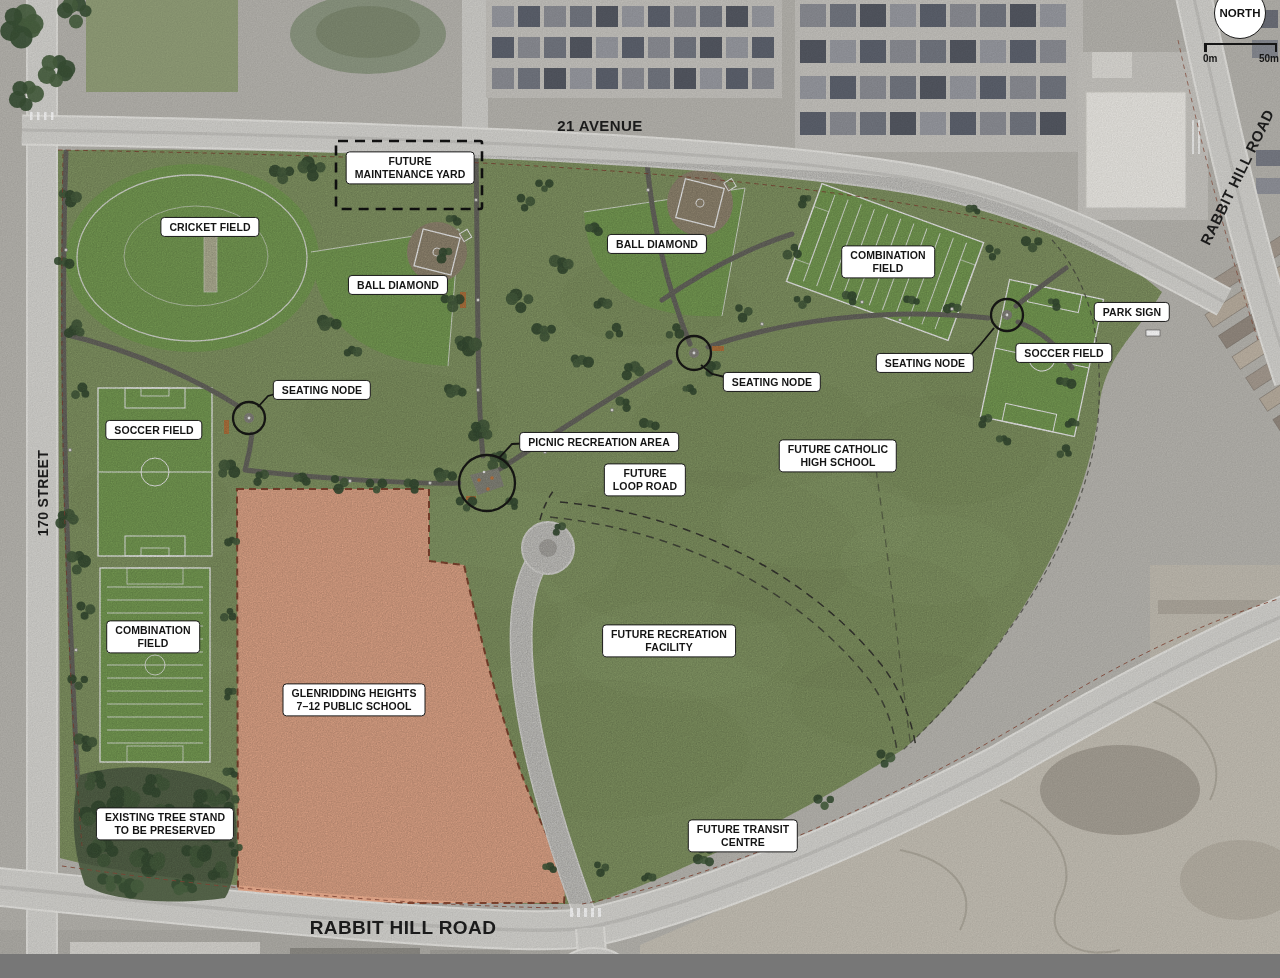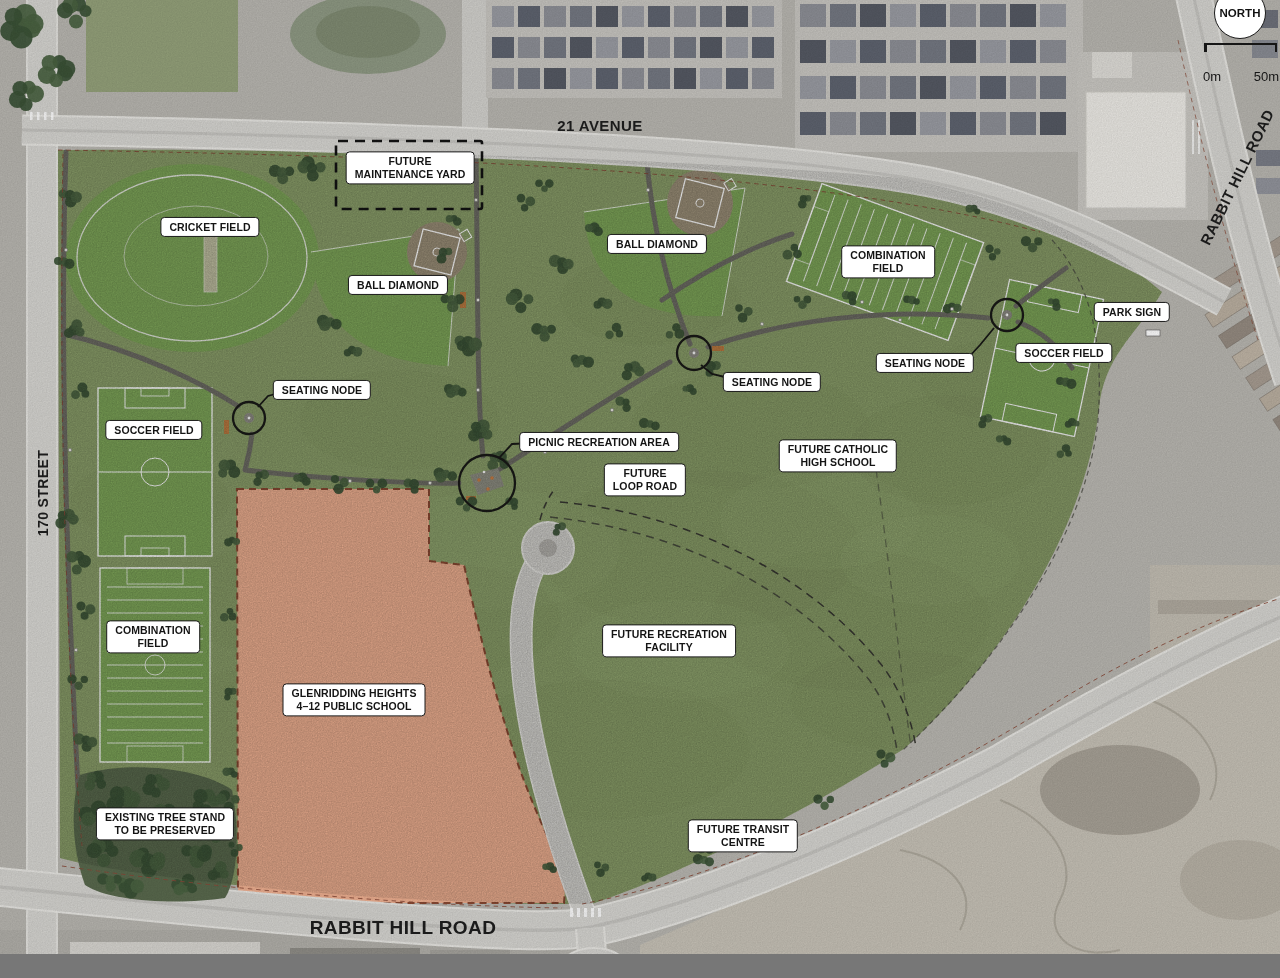--- a/index.html
+++ b/index.html
@@ -14,21 +14,21 @@
   .rl{position:absolute;z-index:5;color:#1b1b1b;font-weight:700;white-space:nowrap;
       letter-spacing:0.4px;}
   .compass{position:absolute;z-index:7;left:1240px;top:13px;width:50px;height:50px;
            transform:translate(-50%,-50%);border-radius:50%;background:#fff;
            border:1.6px solid #1c1c1c;display:flex;align-items:center;justify-content:center;
            font-size:11.5px;font-weight:700;color:#111;}
   .scalebar{position:absolute;z-index:7;left:1204px;top:43px;width:73px;height:22px;}
   .scalebar .bar{position:absolute;left:0;right:0;top:0;height:0;border-top:2.5px solid #161616;}
   .scalebar .tick{position:absolute;top:0;width:2.5px;height:9px;background:#161616;}
   .scalebar .t0{left:0;} .scalebar .t1{right:0;}
-  .scalebar .lab{position:absolute;top:26px;font-size:13px;font-weight:400;color:#161616;}
+  .scalebar .lab{position:absolute;top:10px;font-size:10px;font-weight:700;color:#161616;}
   .scalebar .l0{left:-1px;} .scalebar .l1{right:-2px;}
 </style>
 </head>
 <body>
 
 <div id="stage">
 
 <svg id="plan" width="1280" height="978" viewBox="0 0 1280 978">
   <defs>
     <filter id="grain">
@@ -772,21 +772,21 @@
 <div class="pill" style="left:772px;top:382px;">SEATING NODE</div>
 <div class="pill" style="left:154px;top:430px;">SOCCER FIELD</div>
 <div class="pill" style="left:599px;top:442px;">PICNIC RECREATION AREA</div>
 <div class="pill" style="left:838px;top:456px;">FUTURE CATHOLIC
 HIGH SCHOOL</div>
 <div class="pill" style="left:645px;top:480px;">FUTURE
 LOOP ROAD</div>
 <div class="pill" style="left:153px;top:637px;">COMBINATION
 FIELD</div>
 <div class="pill" style="left:354px;top:700px;">GLENRIDDING HEIGHTS
-4–12 PUBLIC SCHOOL</div>
+7–12 PUBLIC SCHOOL</div>
 <div class="pill" style="left:669px;top:641px;">FUTURE RECREATION
 FACILITY</div>
 <div class="pill" style="left:165px;top:824px;">EXISTING TREE STAND
 TO BE PRESERVED</div>
 <div class="pill" style="left:743px;top:836px;">FUTURE TRANSIT
 CENTRE</div>
 
 </div>
 
 </body></html>

